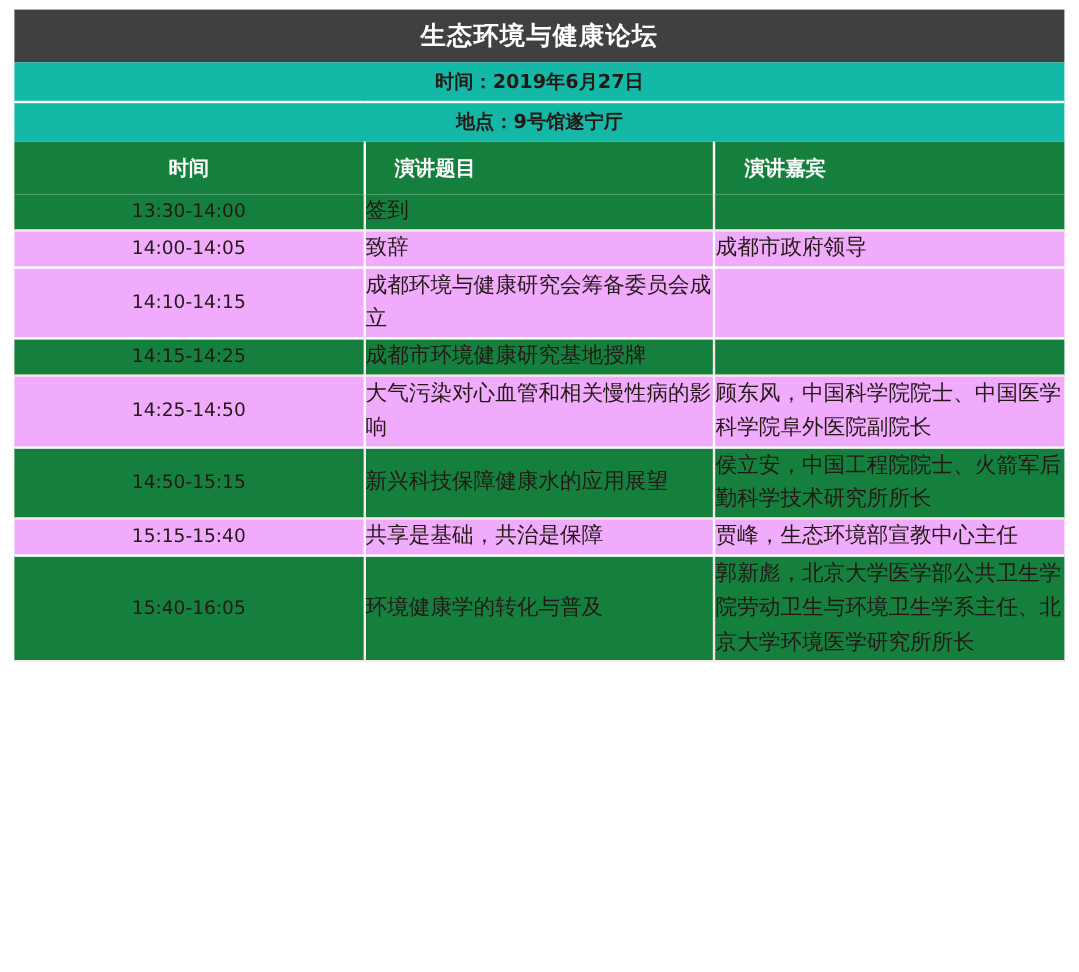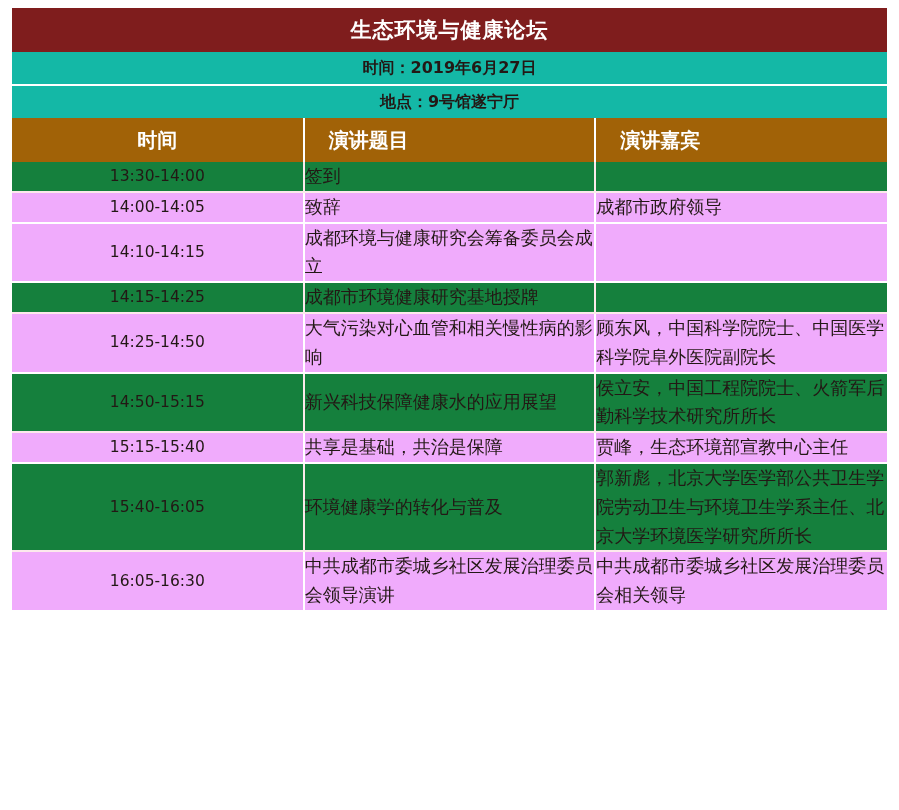--- a/index.html
+++ b/index.html
@@ -25,44 +25,44 @@
     width: 875px;
     border-collapse: collapse;
     table-layout: fixed;
   }
   .agenda td, .agenda th {
     padding: 0;
     margin: 0;
     vertical-align: middle;
   }
   .title-bar {
-    background: #7f1d1d;
+    background: #404040;
     color: #ffffff;
     text-align: center;
     font-size: 21px;
     font-weight: bold;
     height: 44px;
     letter-spacing: 1px;
   }
   .subbar {
     background: #14b8a6;
     color: #231815;
     text-align: center;
     font-size: 16px;
     font-weight: bold;
     height: 32px;
     border-bottom: 2px solid #ffffff;
   }
   .subbar.second {
     border-bottom: none;
   }
   .head-row th {
-    background: #a16207;
+    background: #15803d;
     color: #ffffff;
-    font-size: 20px;
+    font-size: 17px;
     font-weight: bold;
     height: 44px;
     text-align: left;
   }
   .head-row th.c-time {
     text-align: center;
   }
   .c-time {
     width: 160px;
   }
@@ -171,20 +171,15 @@
       <tr class="row-pink">
         <td class="c-time pad-time">15:15-15:40</td>
         <td class="c-topic pad-cell">共享是基础，共治是保障</td>
         <td class="c-guest pad-cell">贾峰，生态环境部宣教中心主任</td>
       </tr>
       <tr class="row-white">
         <td class="c-time pad-time">15:40-16:05</td>
         <td class="c-topic pad-cell">环境健康学的转化与普及</td>
         <td class="c-guest pad-cell">郭新彪，北京大学医学部公共卫生学院劳动卫生与环境卫生学系主任、北京大学环境医学研究所所长</td>
       </tr>
-      <tr class="row-pink">
-        <td class="c-time pad-time">16:05-16:30</td>
-        <td class="c-topic pad-cell">中共成都市委城乡社区发展治理委员会领导演讲</td>
-        <td class="c-guest pad-cell">中共成都市委城乡社区发展治理委员会相关领导</td>
-      </tr>
     </tbody>
   </table>
 </div>
 
 </body></html>

